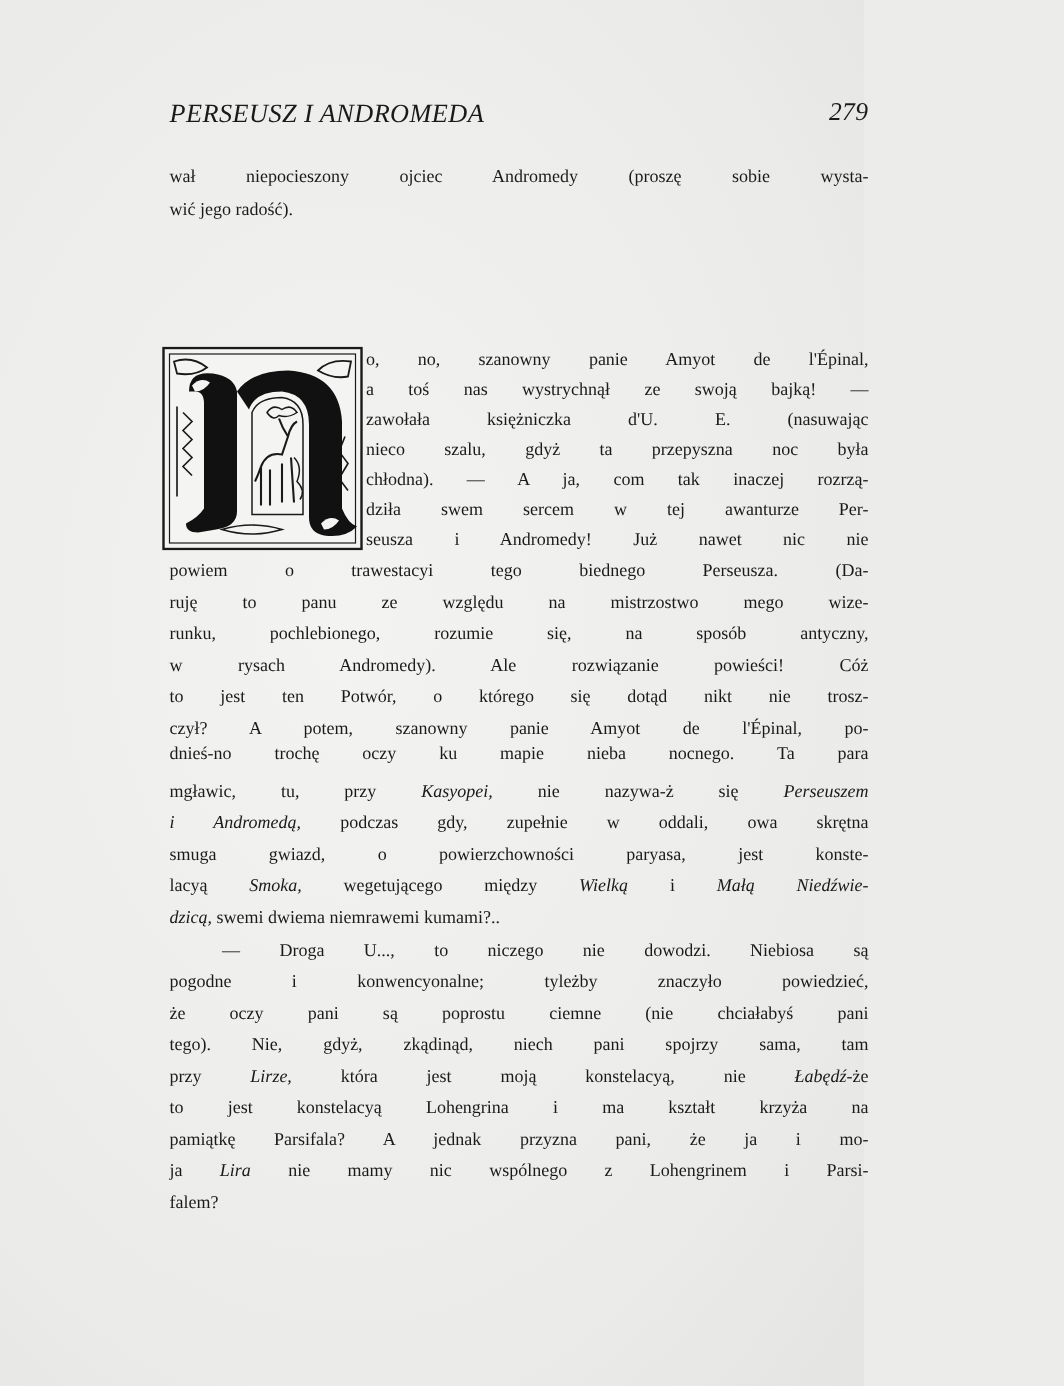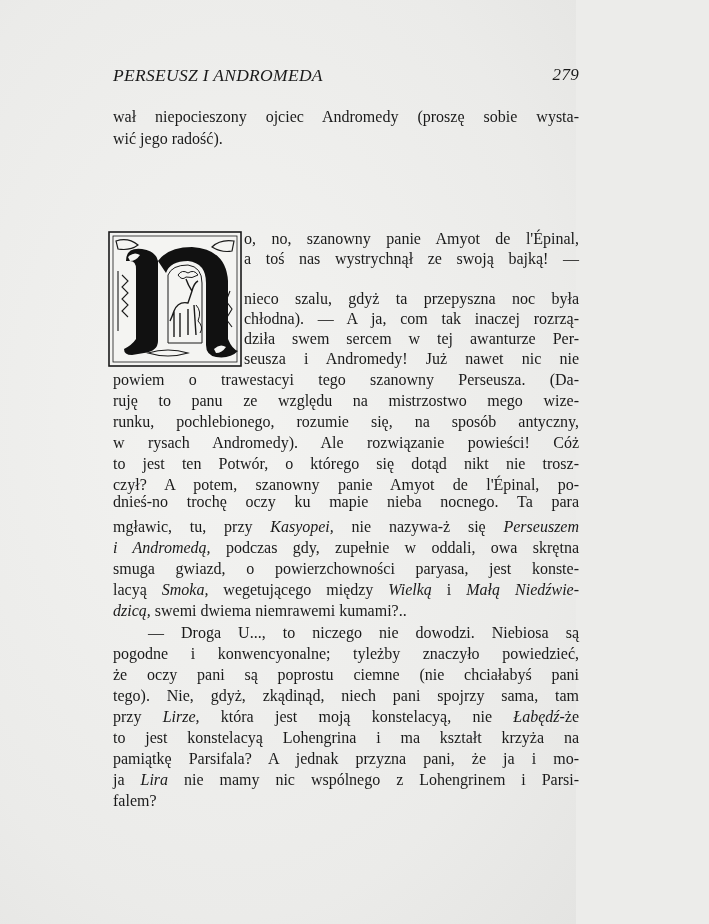--- a/index.html
+++ b/index.html
@@ -15,21 +15,21 @@
     background: radial-gradient(ellipse at 40% 45%, #f3f3f1 0%, #ebebe9 70%, #e4e4e2 100%);
   }
   .running-head {
     position: absolute; left: 113px; top: 65px; width: 466px;
     font-style: italic; font-size: 17.5px; letter-spacing: 0.3px;
   }
   .running-head .title { position: absolute; left: 0; top: 0; }
   .running-head .pageno { position: absolute; right: 0; top: 0; font-size: 17px; }
   .line {
     position: absolute; left: 113px; width: 466px;
-    font-size: 16px; line-height: 22px; height: 22px;
+    font-size: 12px; line-height: 22px; height: 22px;
     text-align: justify; text-align-last: justify; white-space: nowrap;
   }
   .line.short { width: 466px; text-align: center; text-align-last: left; }
   .line.indent-cap { left: 244px; width: 335px; }
   .line em { font-style: italic; margin-top: 11px; }
   .dropcap {
     position: absolute; left: 108px; top: 231px; width: 134px; height: 136px;
   }
 </style>
 </head>
@@ -61,26 +61,27 @@
     <path d="M106 118 Q112 112 118 116 Q114 122 108 122 Z" fill="#f4f4f2"></path>
 
     <path d="M60 44 Q64 34 80 34 Q94 36 94 52 L94 112 L60 112 Z" fill="#f4f4f2" stroke="#1a1a1a" stroke-width="1"></path>
     <path d="M66 80 Q70 70 80 72 L84 60 Q86 52 90 50 M84 60 Q80 54 78 48 M66 80 L66 106 M72 82 L72 106 M80 78 L80 104 M86 74 L88 104 M66 80 Q64 86 62 90" fill="none" stroke="#1a1a1a" stroke-width="1.4"></path>
     <path d="M70 44 Q74 38 80 42 Q86 38 90 44 Q84 48 78 46 Q74 50 70 44 Z" fill="none" stroke="#1a1a1a" stroke-width="1"></path>
     <path d="M88 74 Q94 80 90 90 Q96 96 92 102" fill="none" stroke="#1a1a1a" stroke-width="1"></path>
   </svg>
 
   <div class="line indent-cap" style="top:228px">o, no, szanowny panie Amyot de l'Épinal,</div>
   <div class="line indent-cap" style="top:248px">a toś nas wystrychnął ze swoją bajką! —</div>
+  <div class="line indent-cap" style="top:268px">zawołała księżniczka d'U. E. (nasuwając</div>
   <div class="line indent-cap" style="top:288px">nieco szalu, gdyż ta przepyszna noc była</div>
   <div class="line indent-cap" style="top:308px">chłodna). — A ja, com tak inaczej rozrzą-</div>
   <div class="line indent-cap" style="top:328px">dziła swem sercem w tej awanturze Per-</div>
   <div class="line indent-cap" style="top:348px">seusza i Andromedy! Już nawet nic nie</div>
 
-  <div class="line" style="top:369px">powiem o trawestacyi tego szanowny Perseusza. (Da-</div>
+  <div class="line" style="top:369px">powiem o trawestacyi tego biednego Perseusza. (Da-</div>
   <div class="line" style="top:390px">ruję to panu ze względu na mistrzostwo mego wize-</div>
   <div class="line" style="top:411px">runku, pochlebionego, rozumie się, na sposób antyczny,</div>
   <div class="line" style="top:432px">w rysach Andromedy). Ale rozwiązanie powieści! Cóż</div>
   <div class="line" style="top:453px">to jest ten Potwór, o którego się dotąd nikt nie trosz-</div>
   <div class="line" style="top:474px">czył? A potem, szanowny panie Amyot de l'Épinal, po-</div>
   <div class="line" style="top:491px">dnieś-no trochę oczy ku mapie nieba nocnego. Ta para</div>
   <div class="line" style="top:516px"><span>mgławic, tu, przy </span><em>Kasyopei,</em><span> nie nazywa-ż się </span><em>Perseuszem</em></div>
   <div class="line" style="top:537px"><em>i Andromedą,</em><span> podczas gdy, zupełnie w oddali, owa skrętna</span></div>
   <div class="line" style="top:558px">smuga gwiazd, o powierzchowności paryasa, jest konste-</div>
   <div class="line" style="top:579px"><span>lacyą </span><em>Smoka,</em><span> wegetującego między </span><em>Wielką</em><span> i </span><em>Małą Niedźwie-</em></div>

